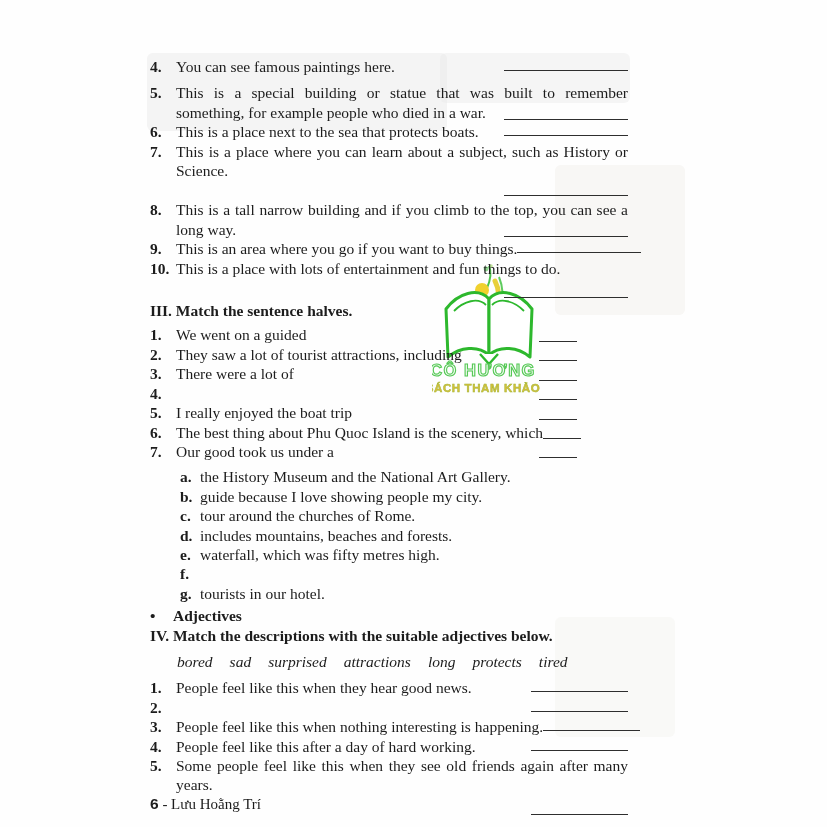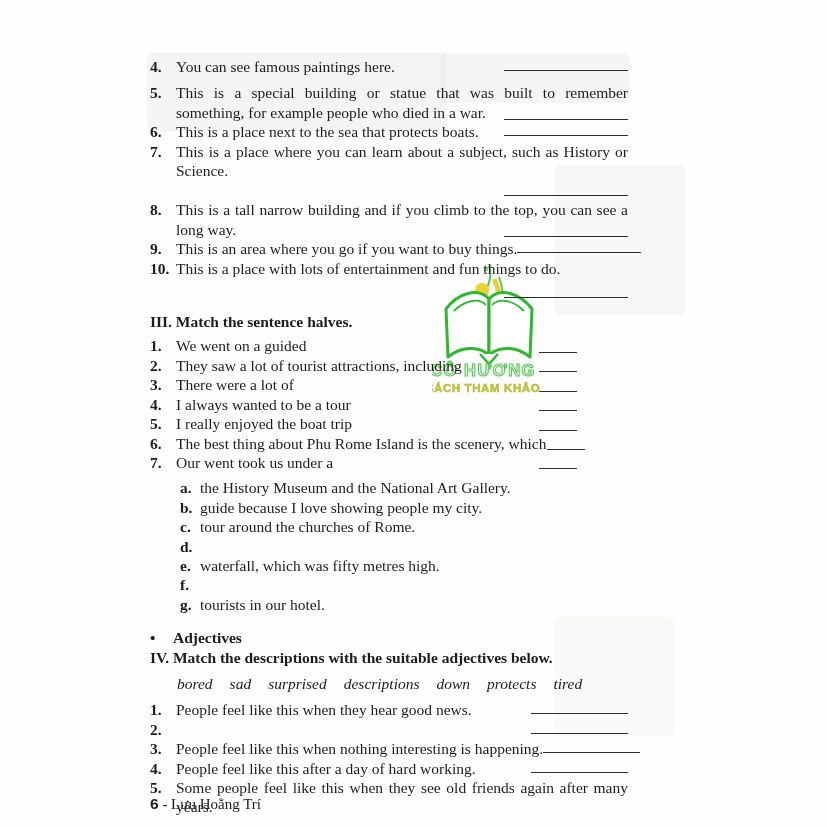--- a/index.html
+++ b/index.html
@@ -28,21 +28,21 @@
   .bl-s{flex:none;width:38px;border-bottom:1.4px solid #2e2e2e;height:13px;align-self:flex-end;margin-bottom:3px;}
   .opt{display:flex;margin-left:30px;position:relative;z-index:2;}
   .letter{flex:none;width:20px;font-weight:bold;}
   .bullet-row{display:flex;font-weight:bold;position:relative;z-index:2;}
   .bullet{flex:none;width:23px;}
   .wordbank{display:flex;gap:17px;margin-left:27px;font-style:italic;position:relative;z-index:2;}
   .logo{position:absolute;left:432px;top:263px;z-index:1;pointer-events:none;}
   .footer{position:absolute;left:150px;top:794px;font-size:15px;z-index:2;}
   .footer .pg{font-weight:bold;font-family:"Liberation Sans",sans-serif;font-size:15.5px;}
   .mb7{margin-bottom:7px;}
-  .mt14{margin-top:14px;}
+  .mt14{margin-top:3px;}
   .mt5{margin-top:5px;}
   .mt6{margin-top:6px;}
   .mt7{margin-top:7px;text-align:right;}
   .mt2{margin-top:2px;}
   .mt4{margin-top:4px;}
 </style>
 </head>
 <body>
 
 <div class="page">
@@ -141,57 +141,57 @@
         <span class="bl-s"></span>
     </div>
     <div class="sec3-row">
       <span class="num">3.</span>
       <span class="txt">There were a lot of</span>
       <span class="fill"></span>
         <span class="bl-s"></span>
     </div>
     <div class="sec3-row">
       <span class="num">4.</span>
-      <span class="txt">I always wanted to be a tour</span>
       <span class="fill"></span>
         <span class="bl-s"></span>
     </div>
     <div class="sec3-row">
       <span class="num">5.</span>
       <span class="txt">I really enjoyed the boat trip</span>
       <span class="fill"></span>
         <span class="bl-s"></span>
     </div>
     <div class="sec3-row">
       <span class="num">6.</span>
-      <span class="txt">The best thing about Phu Rome Island is the scenery, which</span>
+      <span class="txt">The best thing about Phu Quoc Island is the scenery, which</span>
       <span class="fill"></span>
         <span class="bl-s"></span>
     </div>
     <div class="sec3-row">
       <span class="num">7.</span>
-      <span class="txt">Our went took us under a</span>
+      <span class="txt">Our good took us under a</span>
       <span class="fill"></span>
         <span class="bl-s"></span>
     </div>
 
     <div class="opt mt6">
       <span class="letter">a.</span>
       <span>the History Museum and the National Art Gallery.</span>
     </div>
     <div class="opt">
       <span class="letter">b.</span>
       <span>guide because I love showing people my city.</span>
     </div>
     <div class="opt">
       <span class="letter">c.</span>
       <span>tour around the churches of Rome.</span>
     </div>
     <div class="opt">
       <span class="letter">d.</span>
+      <span>includes mountains, beaches and forests.</span>
     </div>
     <div class="opt">
       <span class="letter">e.</span>
       <span>waterfall, which was fifty metres high.</span>
     </div>
     <div class="opt">
       <span class="letter">f.</span>
     </div>
     <div class="opt">
       <span class="letter">g.</span>
@@ -200,22 +200,22 @@
 
     <div class="bullet-row mt14">
       <span class="bullet">•</span>
       <span>Adjectives</span>
     </div>
     <div class="heading">IV. Match the descriptions with the suitable adjectives below.</div>
     <div class="wordbank mt7">
       <span>bored</span>
       <span>sad</span>
       <span>surprised</span>
-      <span>descriptions</span>
-      <span>down</span>
+      <span>attractions</span>
+      <span>long</span>
       <span>protects</span>
       <span>tired</span>
     </div>
     <div class="mt7"></div>
     <div class="row">
       <span class="num">1.</span>
       <span class="body flexline">
         <span class="txt">People feel like this when they hear good news.</span>
         <span class="fill"></span>
           <span class="bl bl-iv"></span>

